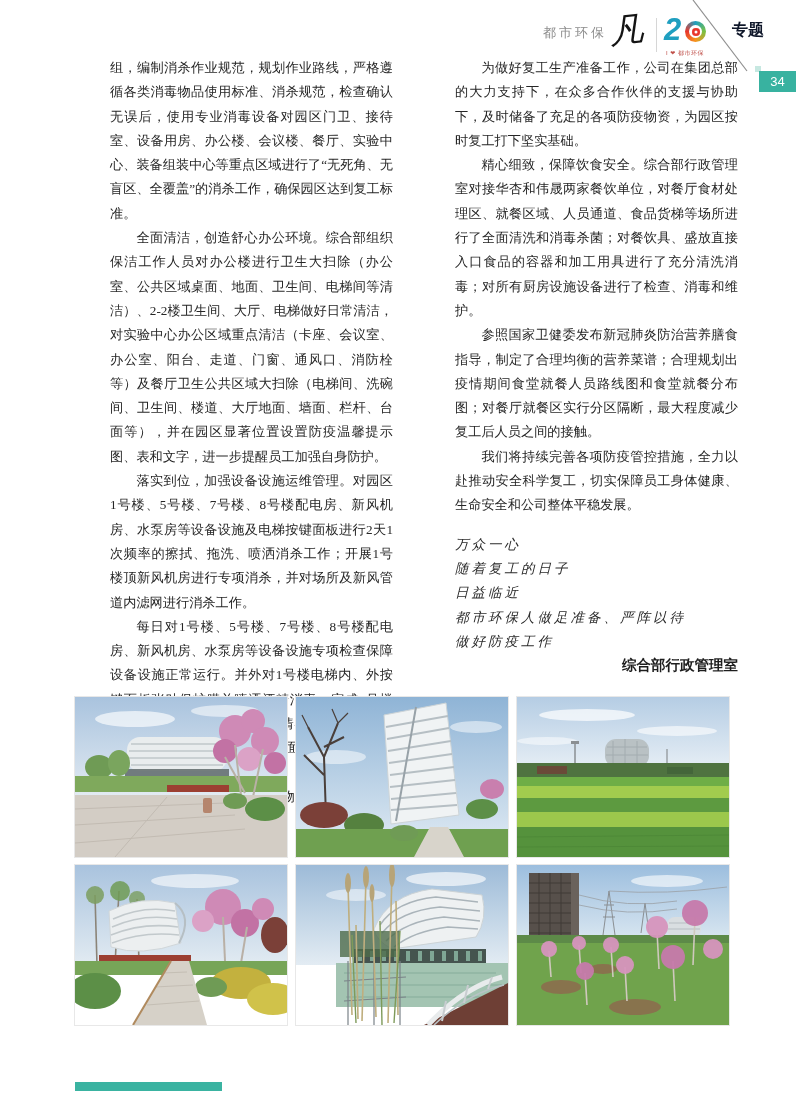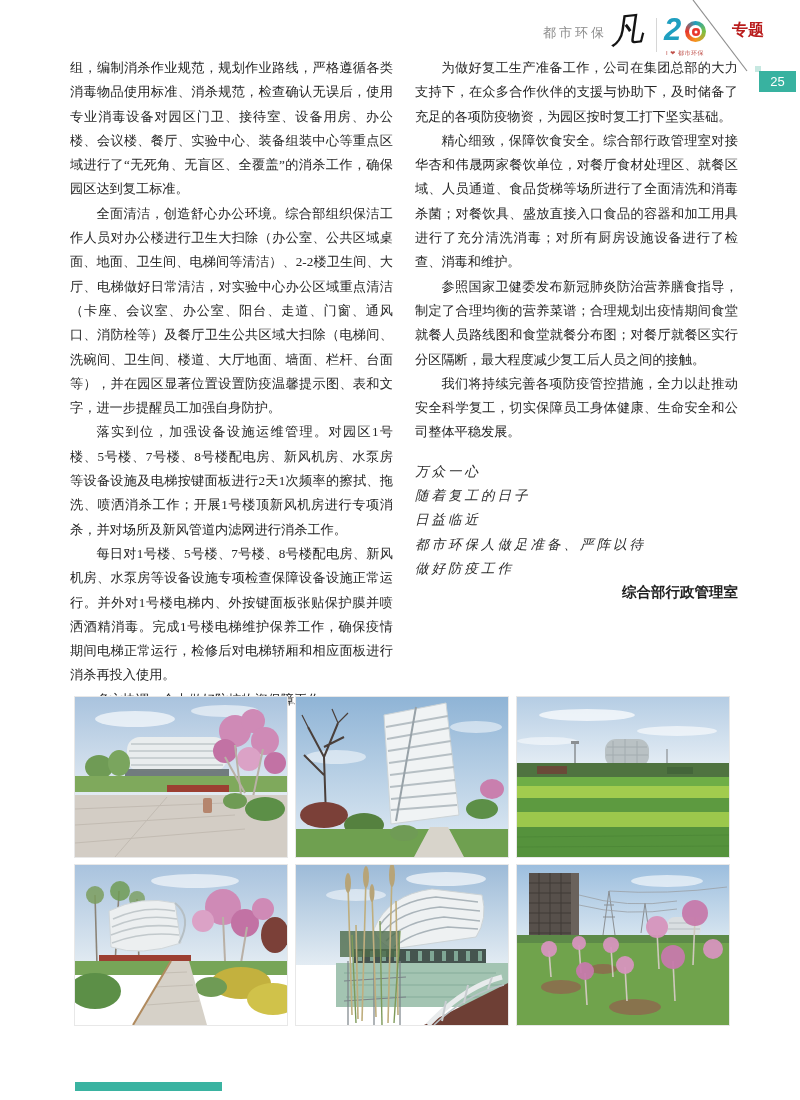--- a/index.html
+++ b/index.html
@@ -17,28 +17,28 @@
         font-weight:bold;font-style:italic;font-size:31px;color:#1f9fc0;}
   .ring{position:absolute;left:679px;top:21px;width:21px;height:21px;border-radius:50%;
         background:conic-gradient(#1f9fc0,#7ac143,#f7941d,#e8372c,#1f9fc0);}
   .ring::before{content:"";position:absolute;left:4px;top:4px;width:13px;height:13px;border-radius:50%;background:#fff;}
   .ring::after{content:"";position:absolute;left:6.5px;top:6.5px;width:8px;height:8px;border-radius:50%;
         background:#e8372c;box-shadow:inset 0 0 0 2.5px #e8372c, inset 0 0 0 4px #fff;}
   .ringcap{position:absolute;left:650px;top:49px;width:58px;text-align:center;font-size:6px;
         color:#c0504a;font-family:"Liberation Sans",sans-serif;letter-spacing:.5px;}
   .diag{position:absolute;left:0;top:0;width:800px;height:100px;pointer-events:none;}
   .sect{position:absolute;left:726px;top:20px;font-family:"Liberation Sans","DejaVu Sans",sans-serif;
-        font-weight:bold;font-size:16px;color:#b91c1c;}
+        font-weight:bold;font-size:16px;color:#0f172a;}
   .pbox{position:absolute;left:753px;top:71px;width:37px;height:21px;background:#38b2a0;
         color:#fff;font-family:"Liberation Sans",sans-serif;font-size:13px;text-align:center;line-height:21px;}
   .pdot{position:absolute;left:749px;top:66px;width:6px;height:6px;background:#c7e8e1;}
 
   
   .article{position:absolute;left:70px;top:56px;width:668px;display:flex;gap:22px;}
-  .col{width:323px;font-size:13.2px;line-height:24.3px;text-align:justify;text-justify:inter-ideograph;}
+  .col{width:323px;font-size:13.2px;line-height:24.3px;text-align:justify;text-justify:inter-ideograph;margin-left:40px;}
   .col p{margin:0;text-indent:2em;}
   .col p.noindent{text-indent:0;}
   .poem{margin-top:14px;font-style:italic;letter-spacing:3px;
         font-size:13.5px;color:#2b2b2b;font-family:"DejaVu Serif",serif;}
   .poem p{margin:0;text-indent:0;line-height:24.3px;}
   .sig{margin-top:26px;text-align:right;text-indent:0;font-family:"Liberation Sans","DejaVu Sans",sans-serif;
        font-weight:bold;font-size:14.5px;color:#1d1d1d;}
 
   
   .grid{position:absolute;left:75px;top:697px;width:654px;display:grid;
@@ -58,21 +58,21 @@
     <span class="calli">凡</span>
     <span class="vdiv"></span>
     <span class="num2">2</span>
     <span class="ring"></span>
     <span class="ringcap">I ❤ 都市环保</span>
     <svg class="diag">
       <line x1="687" y1="0" x2="741" y2="71" stroke="#8f8f8f" stroke-width="1.2"></line>
     </svg>
     <span class="sect">专题</span>
     <span class="pdot"></span>
-    <span class="pbox">25</span>
+    <span class="pbox">34</span>
   </header>
 
   <main class="article">
     <section class="col">
       <p class="noindent">组，编制消杀作业规范，规划作业路线，严格遵循各类消毒物品使用标准、消杀规范，检查确认无误后，使用专业消毒设备对园区门卫、接待室、设备用房、办公楼、会议楼、餐厅、实验中心、装备组装中心等重点区域进行了“无死角、无盲区、全覆盖”的消杀工作，确保园区达到复工标准。</p>
       <p>全面清洁，创造舒心办公环境。综合部组织保洁工作人员对办公楼进行卫生大扫除（办公室、公共区域桌面、地面、卫生间、电梯间等清洁）、2-2楼卫生间、大厅、电梯做好日常清洁，对实验中心办公区域重点清洁（卡座、会议室、办公室、阳台、走道、门窗、通风口、消防栓等）及餐厅卫生公共区域大扫除（电梯间、洗碗间、卫生间、楼道、大厅地面、墙面、栏杆、台面等），并在园区显著位置设置防疫温馨提示图、表和文字，进一步提醒员工加强自身防护。</p>
       <p>落实到位，加强设备设施运维管理。对园区1号楼、5号楼、7号楼、8号楼配电房、新风机房、水泵房等设备设施及电梯按键面板进行2天1次频率的擦拭、拖洗、喷洒消杀工作；开展1号楼顶新风机房进行专项消杀，并对场所及新风管道内滤网进行消杀工作。</p>
       <p>每日对1号楼、5号楼、7号楼、8号楼配电房、新风机房、水泵房等设备设施专项检查保障设备设施正常运行。并外对1号楼电梯内、外按键面板张贴保护膜并喷洒酒精消毒。完成1号楼电梯维护保养工作，确保疫情期间电梯正常运行，检修后对电梯轿厢和相应面板进行消杀再投入使用。</p>
       <p>多方协调，全力做好防控物资保障工作。</p>
     </section>

